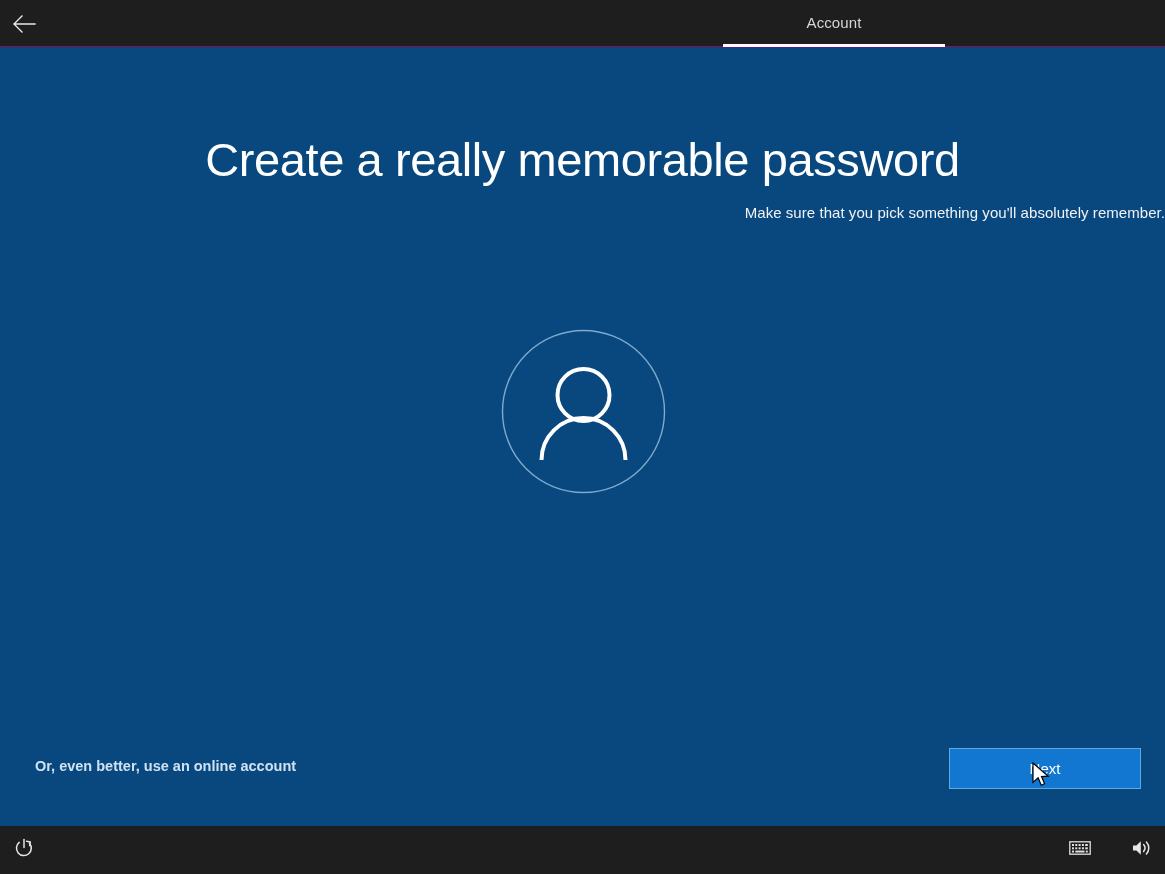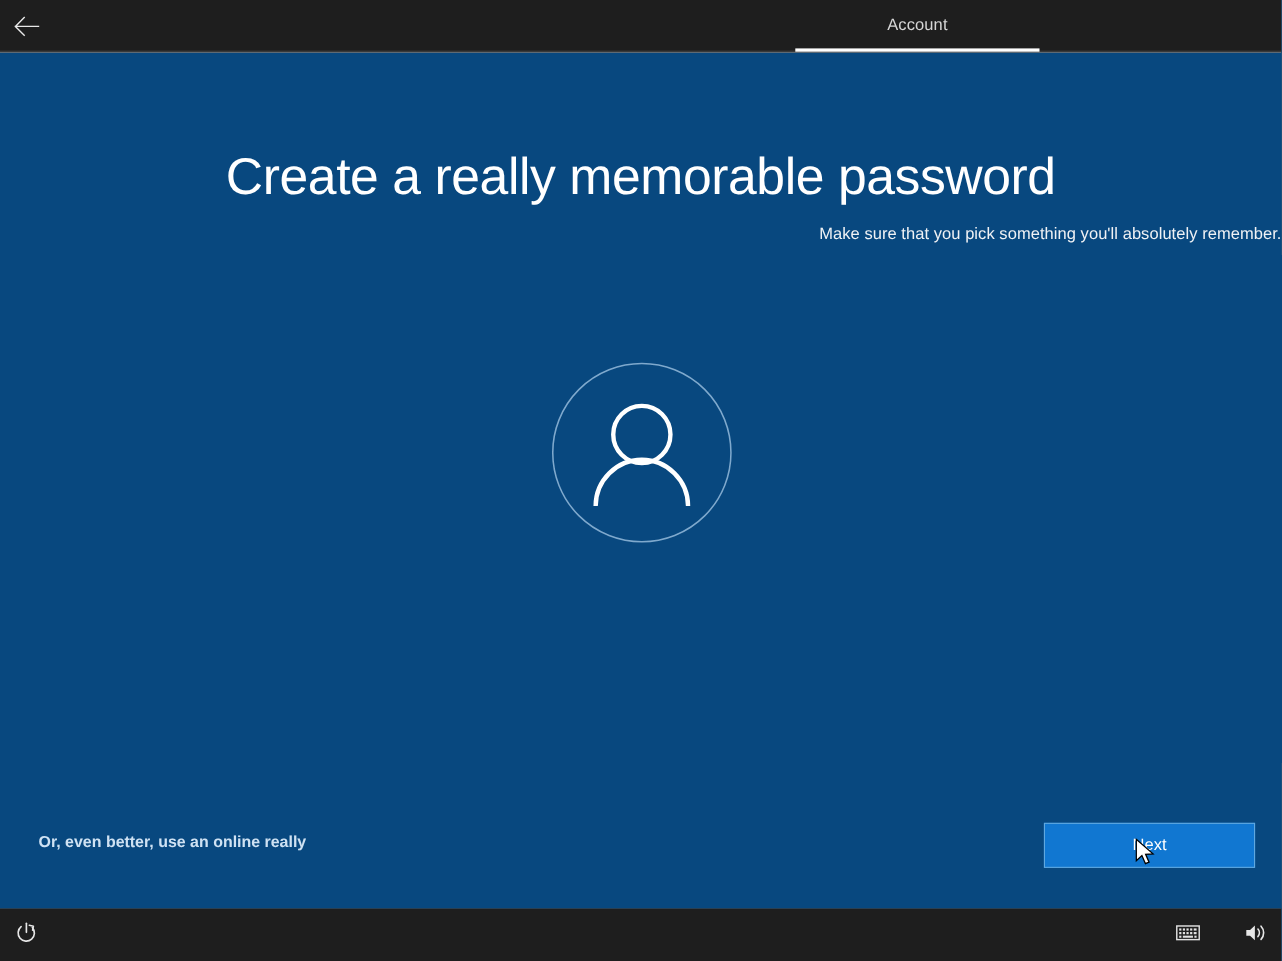--- a/index.html
+++ b/index.html
@@ -10,21 +10,21 @@
     height: 874px;
     overflow: hidden;
     background: #08487f;
     font-family: "Liberation Sans", sans-serif;
   }
 
   #screen {
     position: relative;
     width: 1165px;
     height: 874px;
-    background: #737373;
+    background: #4c1d95;
     padding-left: 28px;
   }
 
   
   #titlebar {
     position: absolute;
     top: 0; left: 0;
     width: 1165px;
     height: 47px;
     background: #1e1e1e;
@@ -233,21 +233,21 @@
 
     <div id="avatar">
       <svg width="165" height="165" viewBox="0 0 165 165" fill="none">
         <circle cx="82.5" cy="82.5" r="81" stroke="#7fa9cd" stroke-width="1.4" fill="none"></circle>
         <circle cx="82.5" cy="66" r="26" stroke="#ffffff" stroke-width="4" fill="none"></circle>
         <path d="M40.5 131 A42 42 0 0 1 124.5 131" stroke="#ffffff" stroke-width="4" fill="none" stroke-linecap="butt"></path>
       </svg>
     </div>
 
 
-    <div id="online-account-link">Or, even better, use an online really</div>
+    <div id="online-account-link">Or, even better, use an online account</div>
 
     <div id="next-button">Next</div>
 
   </div>
 
   <div id="mouse-cursor">
     <svg width="20" height="28" viewBox="0 0 20 28" fill="none">
       <path d="M1 1 L1 20.5 L6.1 15.8 L9.3 23.2 L12.6 21.8 L9.5 14.6 L16.2 14.2 Z" fill="#ffffff" stroke="#000000" stroke-width="1.2" stroke-linejoin="miter"></path>
     </svg>
   </div>

